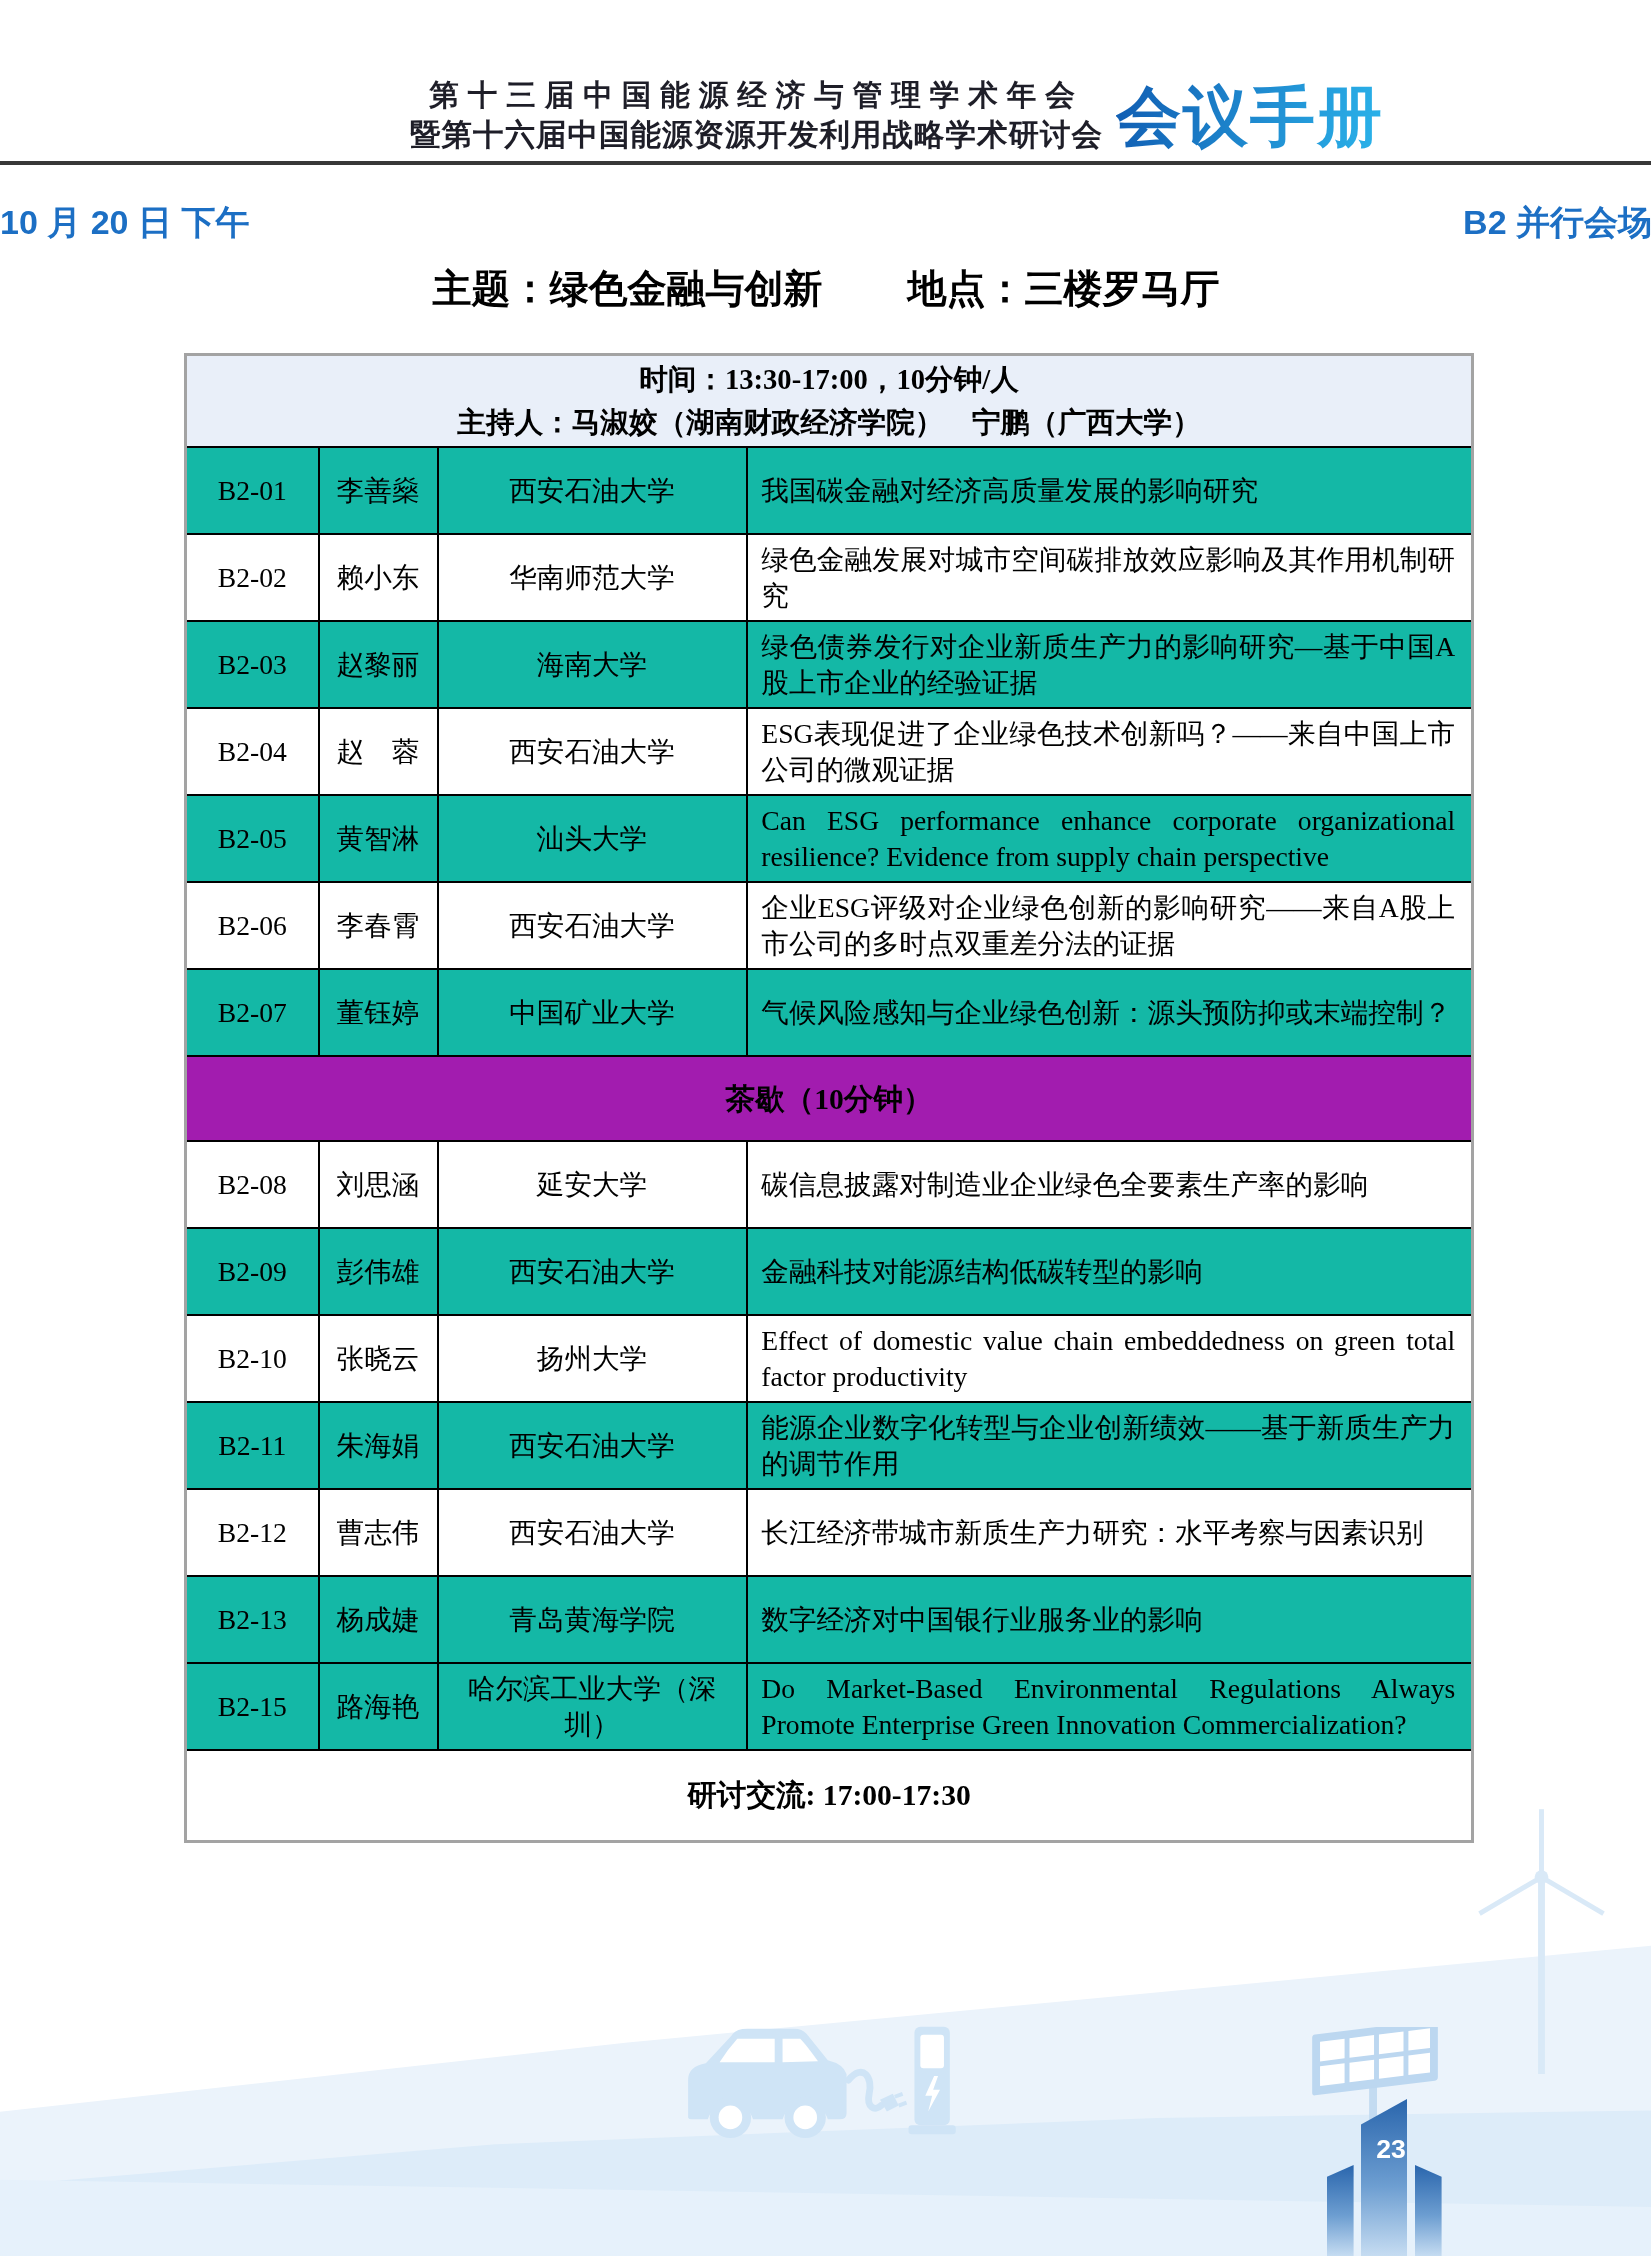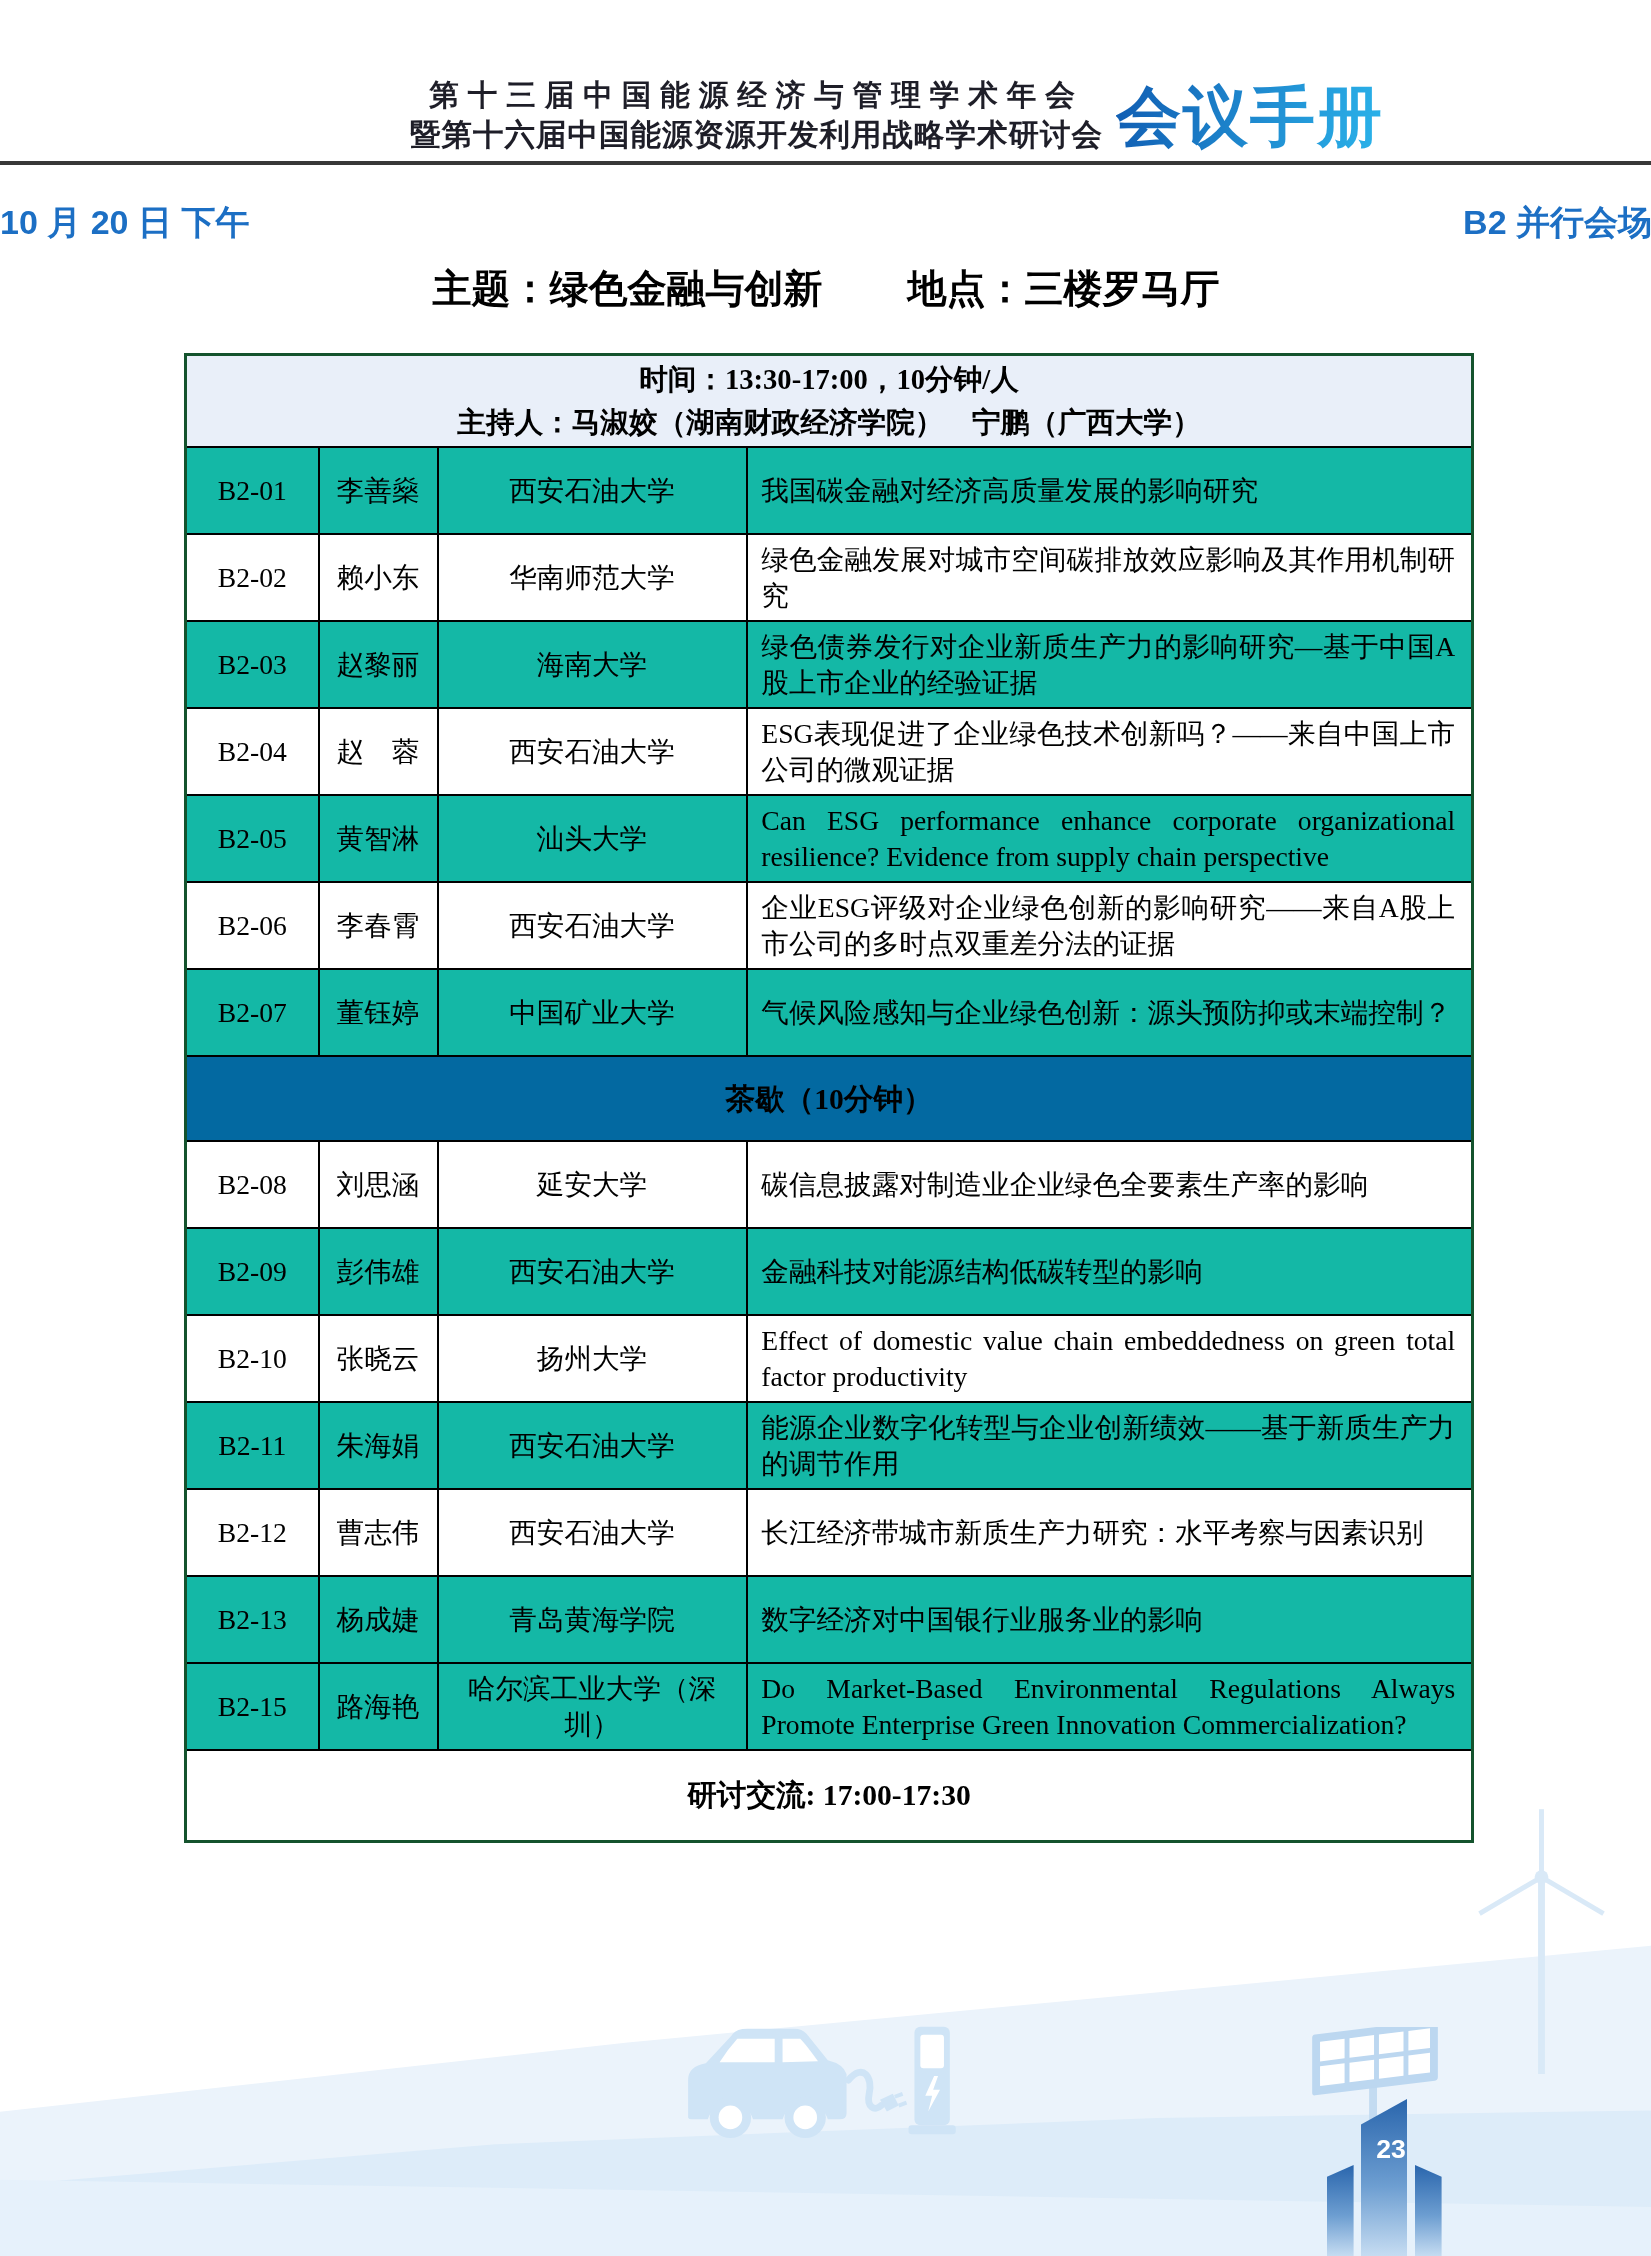--- a/index.html
+++ b/index.html
@@ -52,35 +52,35 @@
   table.session {
     position:absolute; left:184px; top:353px; width:1287px;
     border-collapse:collapse; table-layout:fixed;
     font-size:27.6px; line-height:36px;
   }
   table.session col.c-id   { width:133px; }
   table.session col.c-name { width:119px; }
   table.session col.c-aff  { width:309px; }
   table.session col.c-title{ width:726px; }
   table.session td, table.session th { border:2px solid #000; vertical-align:middle; }
-  table.session { border:3px solid #14532d; }
+  table.session { border:3px solid #a3a3a3; }
   tr.info-row td {
     height:91px; background:#e9eff9; text-align:center;
     font-weight:700; font-size:28.6px; line-height:43px; padding:2px 0;
   }
   tr.colhead-row th { height:87px; background:#fff; font-weight:700; font-size:30.5px; text-align:center; }
   tr.data-row td { height:87px; }
   tr.data-row td.col-id, tr.data-row td.col-presenter, tr.data-row td.col-affiliation {
     text-align:center; padding:2px 5.9px;
   }
   tr.data-row td.col-title {
     text-align:justify; text-align-last:left; padding:3.9px 15.8px 3.9px 13.8px;
   }
   tr.shaded td { background:#14b8a6; }
-  tr.break-row td { height:85px; background:#0369a1; text-align:center; font-weight:700; font-size:29.6px; }
+  tr.break-row td { height:85px; background:#a21caf; text-align:center; font-weight:700; font-size:29.6px; }
   tr.footer-row td { height:91px; background:#fff; text-align:center; font-weight:700; font-size:29.6px; }
 
   
   .band { position:absolute; left:0; width:1652px; pointer-events:none; }
   .band-a {
     top:1911px; height:346px; background:#ebf3fb;
     clip-path:polygon(0 58%, 38% 38%, 100% 10%, 100% 100%, 0 100%);
   }
   .band-b {
     top:2069px; height:188px; background:#ddecf9;

